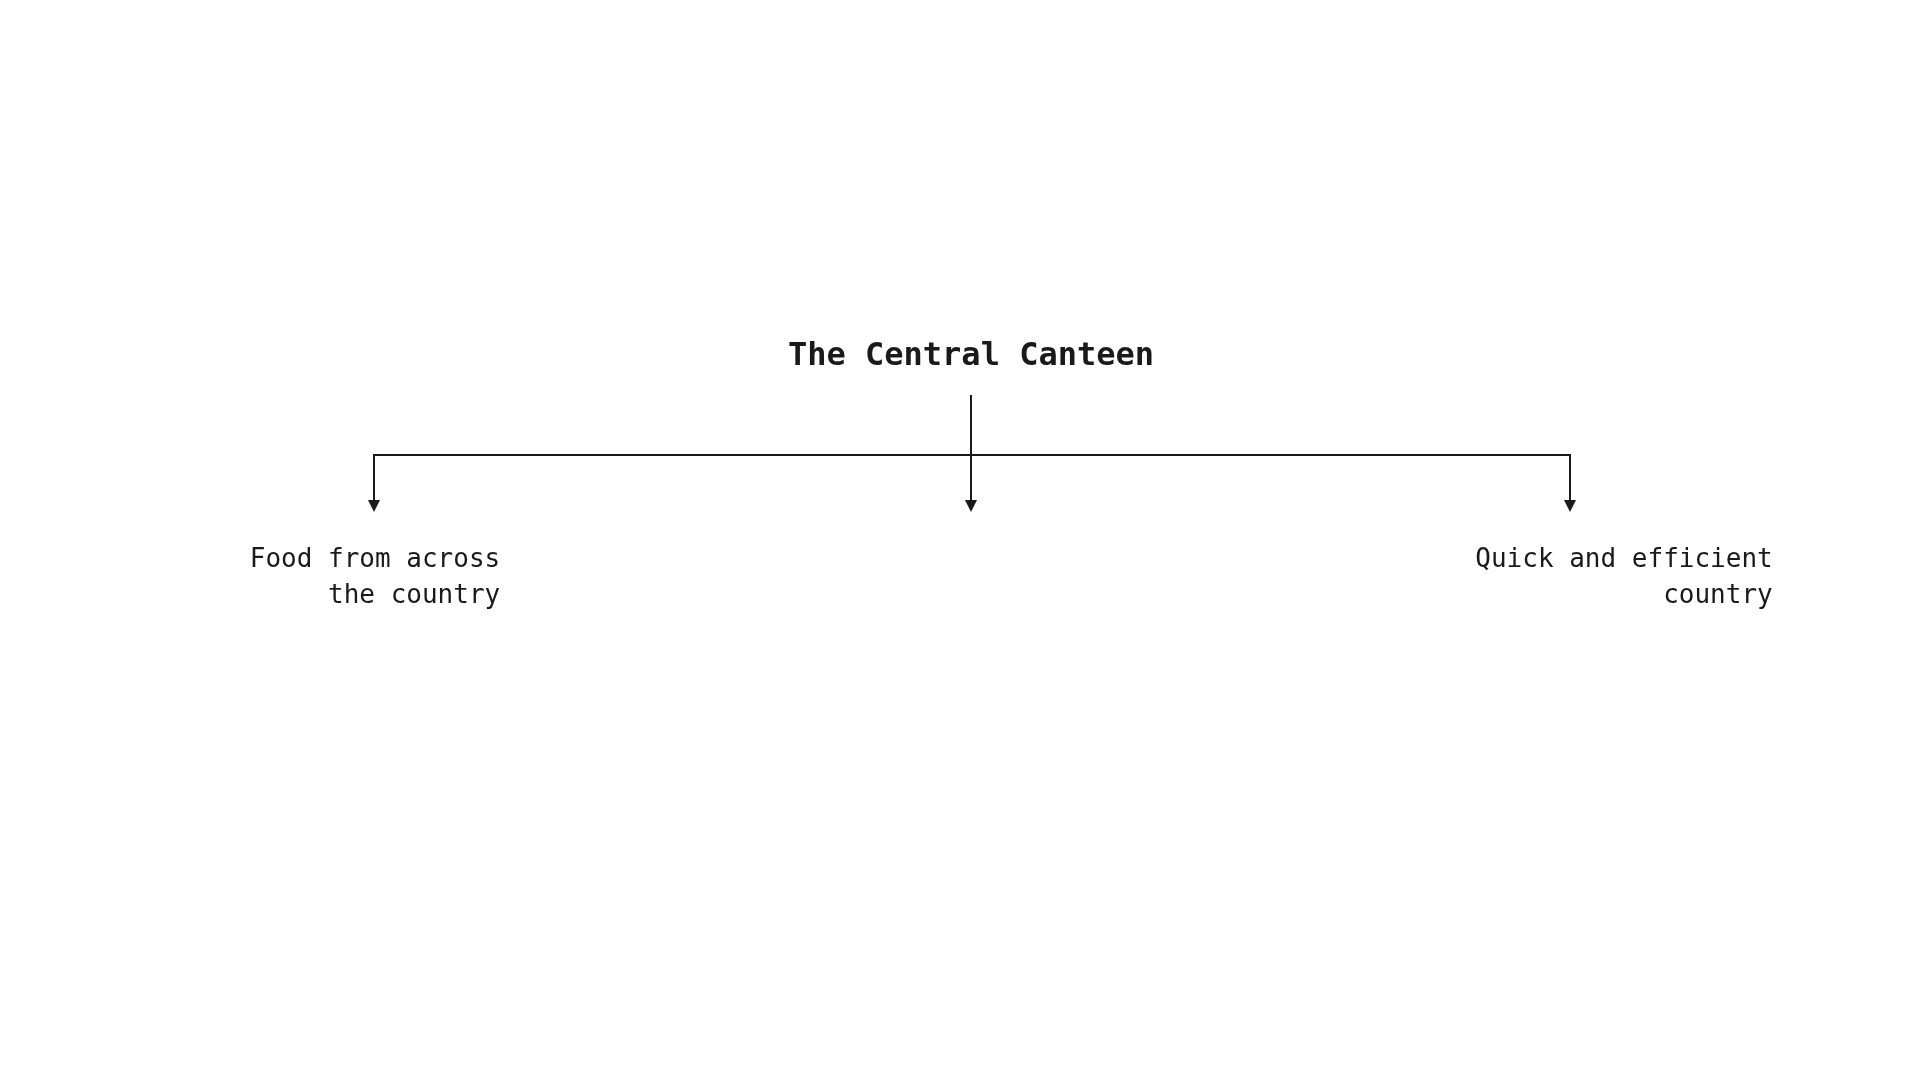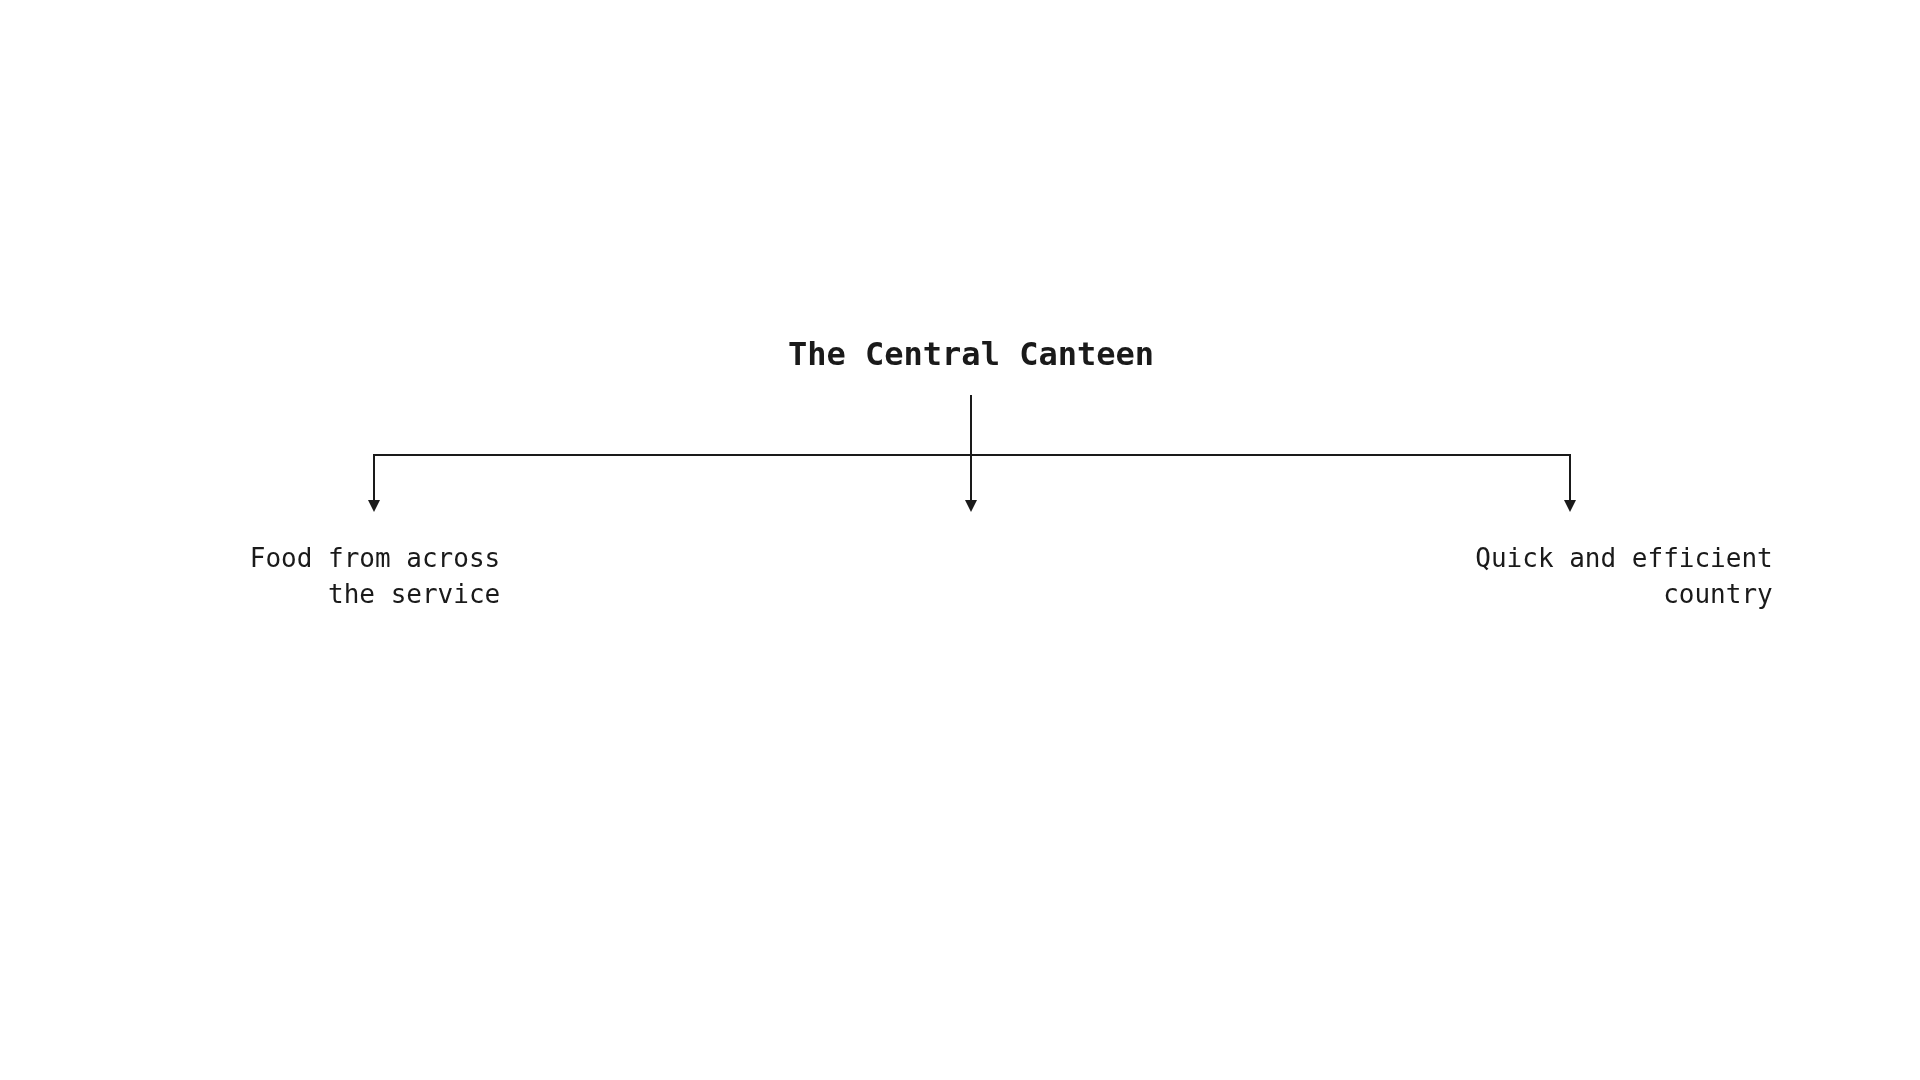--- a/index.html
+++ b/index.html
@@ -86,21 +86,21 @@
   <div class="line hline"></div>
   <div class="line drop-left"></div>
   <div class="line drop-right"></div>
 
   <div class="arrowhead a-left"></div>
   <div class="arrowhead a-center"></div>
   <div class="arrowhead a-right"></div>
 
   <div class="branch-label branch-left">
     <div>Food from across</div>
-    <div>the service</div>
+    <div>the country</div>
   </div>
 
 
   <div class="branch-label branch-right">
     <div>Quick and efficient</div>
     <div>country</div>
   </div>
 
 </div>
 

